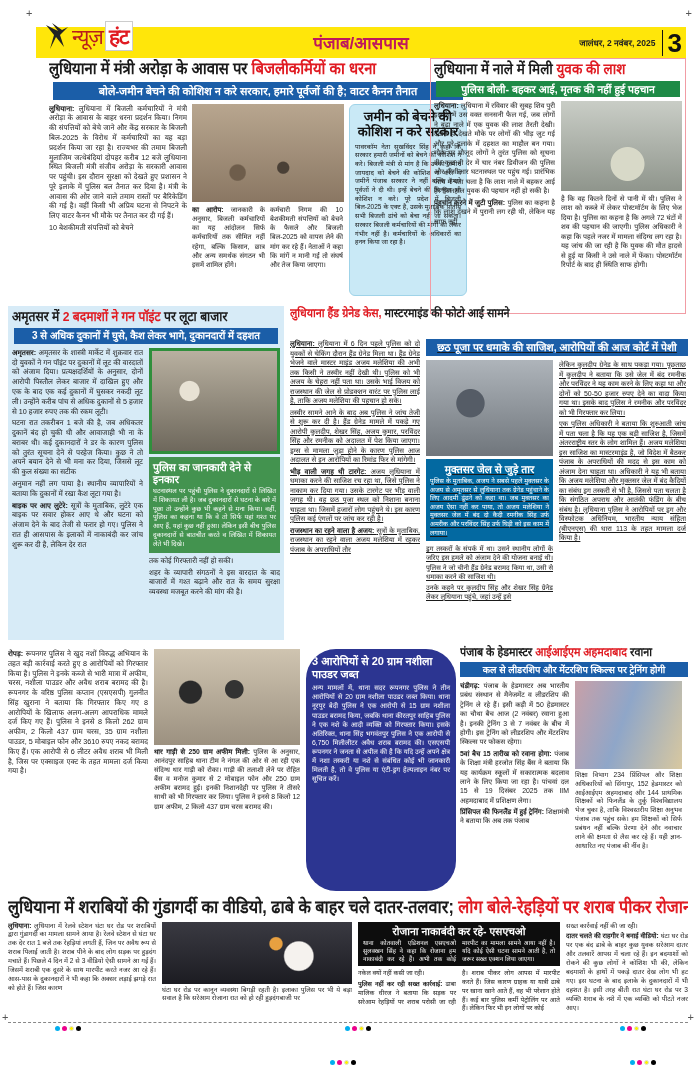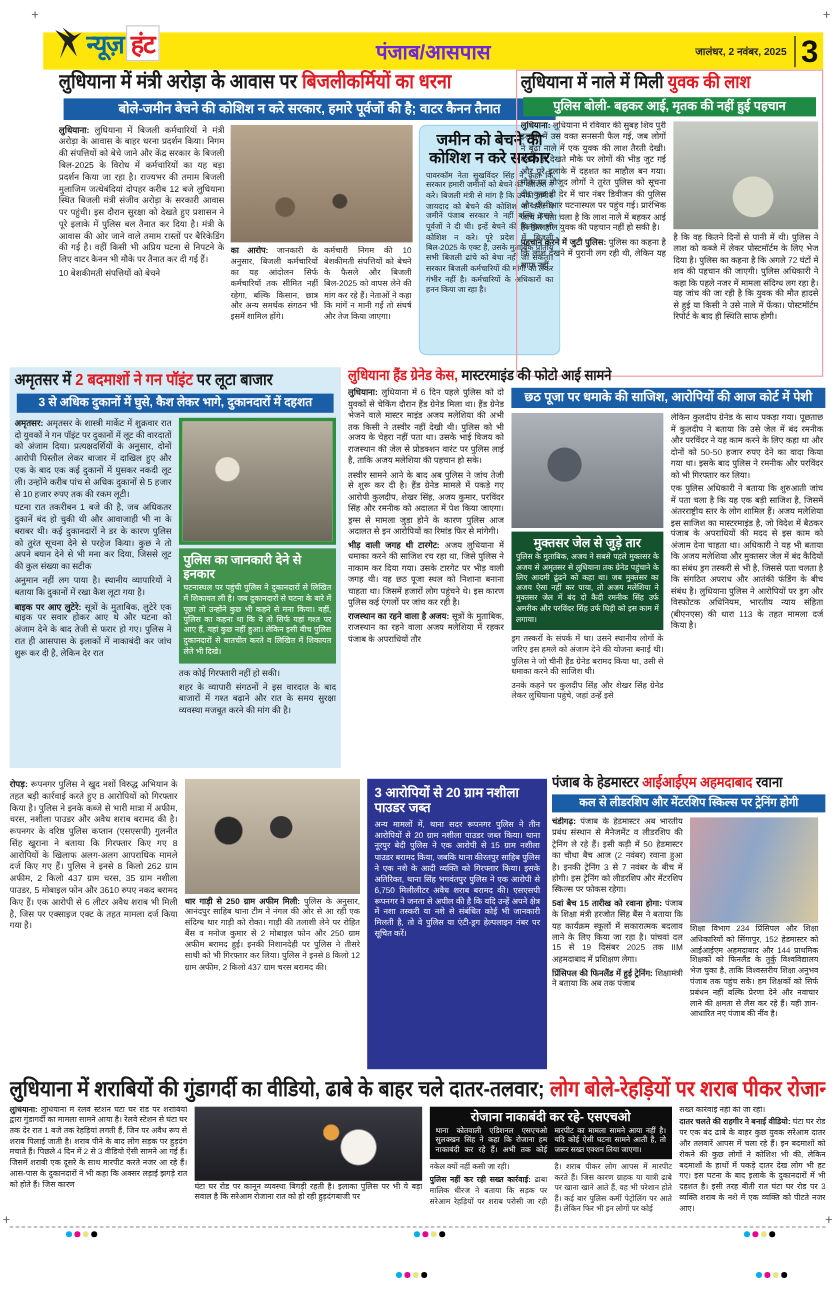--- a/index.html
+++ b/index.html
@@ -3,23 +3,23 @@
 <meta charset="utf-8">
 <style>
   html,body{margin:0;padding:0;background:#ffffff;}
   body{font-family:"Liberation Sans","DejaVu Sans",sans-serif;color:#1a1a1a;}
   .sheet{position:relative;width:696px;height:1076px;background:#fff;overflow:hidden;}
   .reg{position:absolute;color:#555;font-size:11px;line-height:1;}
   
   .mast{position:absolute;left:36px;top:27px;width:650px;height:31px;background:#ffe60a;display:flex;align-items:center;}
   .logo{position:absolute;left:8px;top:-6px;display:flex;align-items:center;gap:2px;}
   .logo-bird{width:26px;height:30px;}
-  .logo-t1{font-size:21px;font-weight:bold;color:#0369a1;letter-spacing:-1px;}
+  .logo-t1{font-size:21px;font-weight:normal;color:#b91c1c;letter-spacing:-1px;}
   .logo-t2{font-size:21px;font-weight:bold;color:#e01b22;background:#fff;padding:0 3px;border:1px solid #ccc;letter-spacing:-1px;}
-  .mast-section{position:absolute;left:0;right:0;text-align:center;font-size:17px;font-weight:bold;color:#6d28d9;}
+  .mast-section{position:absolute;left:0;right:0;text-align:center;font-size:17px;font-weight:bold;color:#be185d;}
   .mast-right{position:absolute;right:4px;top:0;height:31px;display:flex;align-items:center;}
   .mast-date{font-size:8.5px;font-weight:bold;color:#222;margin-right:6px;}
   .mast-sep{width:1px;height:26px;background:#111;margin-right:5px;}
   .mast-page{font-size:26px;font-weight:bold;color:#111;line-height:1;}
   
   .art{position:absolute;overflow:hidden;}
   .hl{white-space:nowrap;overflow:hidden;font-weight:bold;line-height:1.25;}
   .hl-in{display:inline-block;transform:scaleX(.9);transform-origin:left center;}
   .red{color:#e01b22;}
   .kicker{color:#fff;font-weight:bold;text-align:center;white-space:nowrap;overflow:hidden;}
@@ -132,33 +132,33 @@
         <p class="bp" style="margin-top:3px;"><span>तक कोई गिरफ्तारी नहीं हो सकी।</span></p>
         <p class="bp"><span>शहर के व्यापारी संगठनों ने इस वारदात के बाद बाजारों में गश्त बढ़ाने और रात के समय सुरक्षा व्यवस्था मजबूत करने की मांग की है।</span></p>
       </div>
     </div>
   </div>
 
   <div class="art" style="left:290px;top:306px;width:398px;height:334px;">
     <div class="hl" style="font-size:12px;text-decoration:underline;">
       <span class="hl-in"><span class="red">लुधियाना हैंड ग्रेनेड केस, </span><span>मास्टरमाइंड की फोटो आई सामने</span></span>
     </div>
-    <div class="bodyrow" style="gap:6px;height:306px;margin-top:2px;">
+    <div class="bodyrow" style="gap:6px;height:306px;margin-top:18px;text-decoration:underline;">
       <div class="bcol" style="width:130px;">
         <p class="bp" style="font-size:7px;"><b>लुधियाना: </b><span>लुधियाना में 6 दिन पहले पुलिस को दो युवकों से चेकिंग दौरान हैंड ग्रेनेड मिला था। हैंड ग्रेनेड भेजने वाले मास्टर माइंड अजय मलेशिया की अभी तक किसी ने तस्वीर नहीं देखी थी। पुलिस को भी अजय के चेहरा नहीं पता था। उसके भाई विजय को राजस्थान की जेल से प्रोडक्शन वारंट पर पुलिस लाई है, ताकि अजय मलेशिया की पहचान हो सके।</span></p>
         <p class="bp" style="font-size:7px;"><span>तस्वीर सामने आने के बाद अब पुलिस ने जांच तेजी से शुरू कर दी है। हैंड ग्रेनेड मामले में पकड़े गए आरोपी कुलदीप, शेखर सिंह, अजय कुमार, परविंदर सिंह और रमनीक को अदालत में पेश किया जाएगा। ड्रग्स से मामला जुड़ा होने के कारण पुलिस आज अदालत से इन आरोपियों का रिमांड फिर से मांगेगी।</span></p>
         <p class="bp" style="font-size:7px;"><b>भीड़ वाली जगह थी टारगेट: </b><span>अजय लुधियाना में धमाका करने की साजिश रच रहा था, जिसे पुलिस ने नाकाम कर दिया गया। उसके टारगेट पर भीड़ वाली जगह थी। वह छठ पूजा स्थल को निशाना बनाना चाहता था। जिसमें हजारों लोग पहुंचने थे। इस कारण पुलिस कई एंगलों पर जांच कर रही है।</span></p>
         <p class="bp" style="font-size:7px;"><b>राजस्थान का रहने वाला है अजय: </b><span>सूत्रों के मुताबिक, राजस्थान का रहने वाला अजय मलेशिया में रहकर पंजाब के अपराधियों तौर</span></p>
       </div>
       <div class="bcol" style="flex:1;">
         <div class="kicker kick-blue" style="height:17px;line-height:17px;font-size:10.5px;margin-bottom:4px;">छठ पूजा पर धमाके की साजिश, आरोपियों की आज कोर्ट में पेशी</div>
         <div class="bodyrow" style="gap:6px;">
           <div class="bcol" style="width:127px;">
             <div class="photo" style="height:96px;background:radial-gradient(circle at 35% 45%, #555c66 0 14%, transparent 15%),linear-gradient(#aeb4ba,#70767c);"></div>
-            <div class="box" style="background:#14532d;padding:4px;margin-top:3px;">
+            <div class="box" style="background:#0369a1;padding:4px;margin-top:3px;">
               <div class="box-title" style="font-size:10.5px;color:#fff;">मुक्तसर जेल से जुड़े तार</div>
               <div class="box-text" style="color:#fff;margin-top:2px;font-size:6.4px;">पुलिस के मुताबिक, अजय ने सबसे पहले मुक्तसर के अजय से अमृतसर से लुधियाना तक ग्रेनेड पहुंचाने के लिए आदमी ढूंढने को कहा था। जब मुक्तसर का अजय ऐसा नहीं कर पाया, तो अजय मलेशिया ने मुक्तसर जेल में बंद दो कैदी रमनीक सिंह उर्फ अमरीक और परविंदर सिंह उर्फ घिड़ी को इस काम में लगाया।</div>
             </div>
             <p class="bp" style="font-size:6.8px;margin-top:3px;"><span>ड्रग तस्करों के संपर्क में था। उसने स्थानीय लोगों के जरिए इस हमले को अंजाम देने की योजना बनाई थी। पुलिस ने जो चीनी हैंड ग्रेनेड बरामद किया था, उसी से धमाका करने की साजिश थी।</span></p>
             <p class="bp" style="font-size:6.8px;"><span>उनके कहने पर कुलदीप सिंह और शेखर सिंह ग्रेनेड लेकर लुधियाना पहुंचे, जहां उन्हें इसे</span></p>
           </div>
           <div class="bcol" style="width:127px;">
             <p class="bp" style="font-size:7px;"><span>लेकिन कुलदीप ग्रेनेड के साथ पकड़ा गया। पूछताछ में कुलदीप ने बताया कि उसे जेल में बंद रमनीक और परविंदर ने यह काम करने के लिए कहा था और दोनों को 50-50 हजार रुपए देने का वादा किया गया था। इसके बाद पुलिस ने रमनीक और परविंदर को भी गिरफ्तार कर लिया।</span></p>
             <p class="bp" style="font-size:7px;"><span>एक पुलिस अधिकारी ने बताया कि शुरुआती जांच में पता चला है कि यह एक बड़ी साजिश है, जिसमें अंतरराष्ट्रीय स्तर के लोग शामिल हैं। अजय मलेशिया इस साजिश का मास्टरमाइंड है, जो विदेश में बैठकर पंजाब के अपराधियों की मदद से इस काम को अंजाम देना चाहता था। अधिकारी ने यह भी बताया कि अजय मलेशिया और मुक्तसर जेल में बंद कैदियों का संबंध ड्रग तस्करी से भी है, जिससे पता चलता है कि संगठित अपराध और आतंकी फंडिंग के बीच संबंध है। लुधियाना पुलिस ने आरोपियों पर ड्रग और विस्फोटक अधिनियम, भारतीय न्याय संहिता (बीएनएस) की धारा 113 के तहत मामला दर्ज किया है।</span></p>
           </div>
@@ -169,21 +169,21 @@
 
   <div class="art" style="left:8px;top:645px;width:448px;height:272px;">
     <div class="bodyrow" style="gap:6px;height:242px;margin-top:4px;">
       <div class="bcol" style="width:140px;">
         <p class="bp"><b>रोपड़: </b><span>रूपनगर पुलिस ने खुद नशों विरुद्ध अभियान के तहत बड़ी कार्रवाई करते हुए 8 आरोपियों को गिरफ्तार किया है। पुलिस ने इनके कब्जे से भारी मात्रा में अफीम, चरस, नशीला पाउडर और अवैध शराब बरामद की है। रूपनगर के वरिष्ठ पुलिस कप्तान (एसएसपी) गुलनीत सिंह खुराना ने बताया कि गिरफ्तार किए गए 8 आरोपियों के खिलाफ अलग-अलग आपराधिक मामले दर्ज किए गए हैं। पुलिस ने इनसे 8 किलो 262 ग्राम अफीम, 2 किलो 437 ग्राम चरस, 35 ग्राम नशीला पाउडर, 5 मोबाइल फोन और 3610 रुपए नकद बरामद किए हैं। एक आरोपी से 6 लीटर अवैध शराब भी मिली है, जिस पर एक्साइज एक्ट के तहत मामला दर्ज किया गया है।</span></p>
       </div>
       <div class="bcol" style="width:146px;">
         <div class="photo" style="height:96px;background:radial-gradient(circle at 25% 45%, #2a2a2a 0 9%, transparent 10%),radial-gradient(circle at 55% 42%, #333 0 9%, transparent 10%),linear-gradient(#cfc4b0,#9c9180);"></div>
         <p class="cap"><b>थार गाड़ी से 250 ग्राम अफीम मिली: </b><span>पुलिस के अनुसार, आनंदपुर साहिब थाना टीम ने नंगल की ओर से आ रही एक संदिग्ध थार गाड़ी को रोका। गाड़ी की तलाशी लेने पर रोहित बैंस व मनोज कुमार से 2 मोबाइल फोन और 250 ग्राम अफीम बरामद हुई। इनकी निशानदेही पर पुलिस ने तीसरे साथी को भी गिरफ्तार कर लिया। पुलिस ने इनसे 8 किलो 12 ग्राम अफीम, 2 किलो 437 ग्राम चरस बरामद की।</span></p>
       </div>
-      <div class="box" style="flex:1;background:#2c3591;padding:6px;">
+      <div class="box" style="flex:1;background:#2c3591;padding:6px;border-radius:30px;">
         <div class="box-title" style="font-size:11px;color:#fff;text-align:left;">3 आरोपियों से 20 ग्राम नशीला पाउडर जब्त</div>
         <div class="box-text" style="color:#fff;margin-top:3px;font-size:6.8px;">अन्य मामलों में, थाना सदर रूपनगर पुलिस ने तीन आरोपियों से 20 ग्राम नशीला पाउडर जब्त किया। थाना नूरपुर बेदी पुलिस ने एक आरोपी से 15 ग्राम नशीला पाउडर बरामद किया, जबकि थाना कीरतपुर साहिब पुलिस ने एक नशे के आदी व्यक्ति को गिरफ्तार किया। इसके अतिरिक्त, थाना सिंह भगवंतपुर पुलिस ने एक आरोपी से 6,750 मिलीलीटर अवैध शराब बरामद की। एसएसपी रूपनगर ने जनता से अपील की है कि यदि उन्हें अपने क्षेत्र में नशा तस्करी या नशे से संबंधित कोई भी जानकारी मिलती है, तो वे पुलिस या एंटी-ड्रग हेल्पलाइन नंबर पर सूचित करें।</div>
       </div>
     </div>
   </div>
 
   <div class="art" style="left:460px;top:645px;width:228px;height:272px;">
     <div class="hl" style="font-size:12px;">
       <span class="hl-in"><span>पंजाब के हेडमास्टर </span><span class="red">आईआईएम अहमदाबाद</span><span> रवाना</span></span>
     </div>

